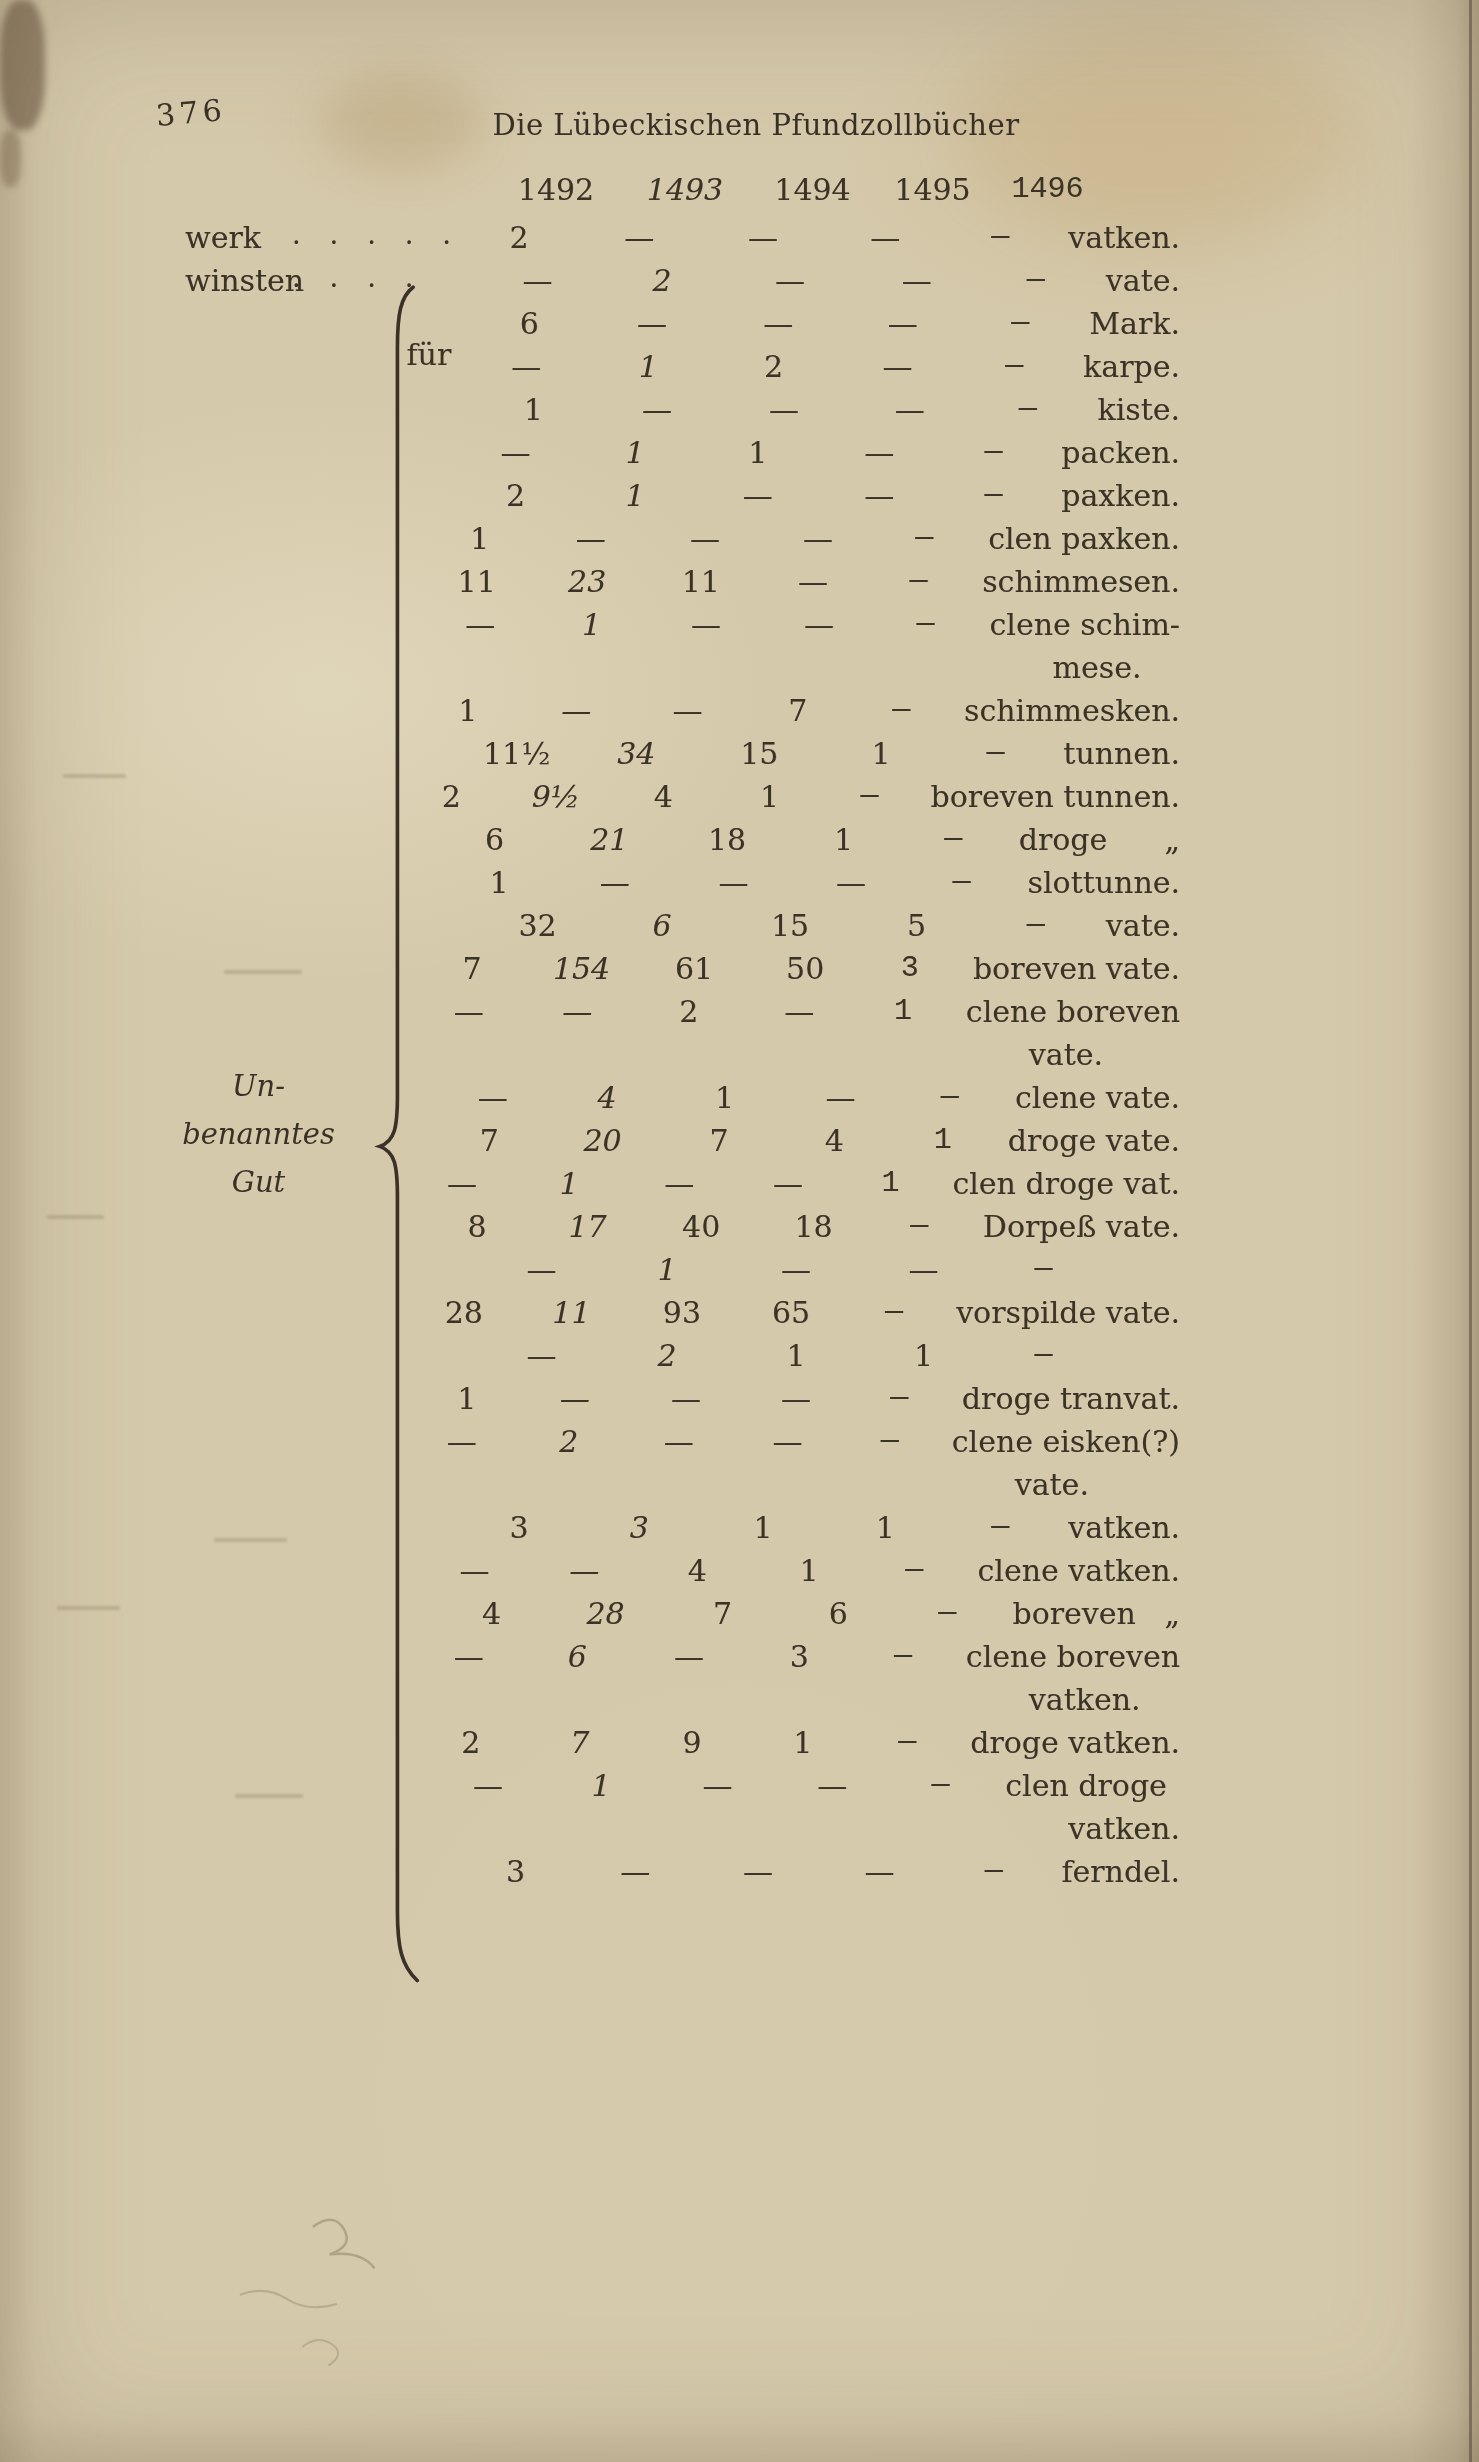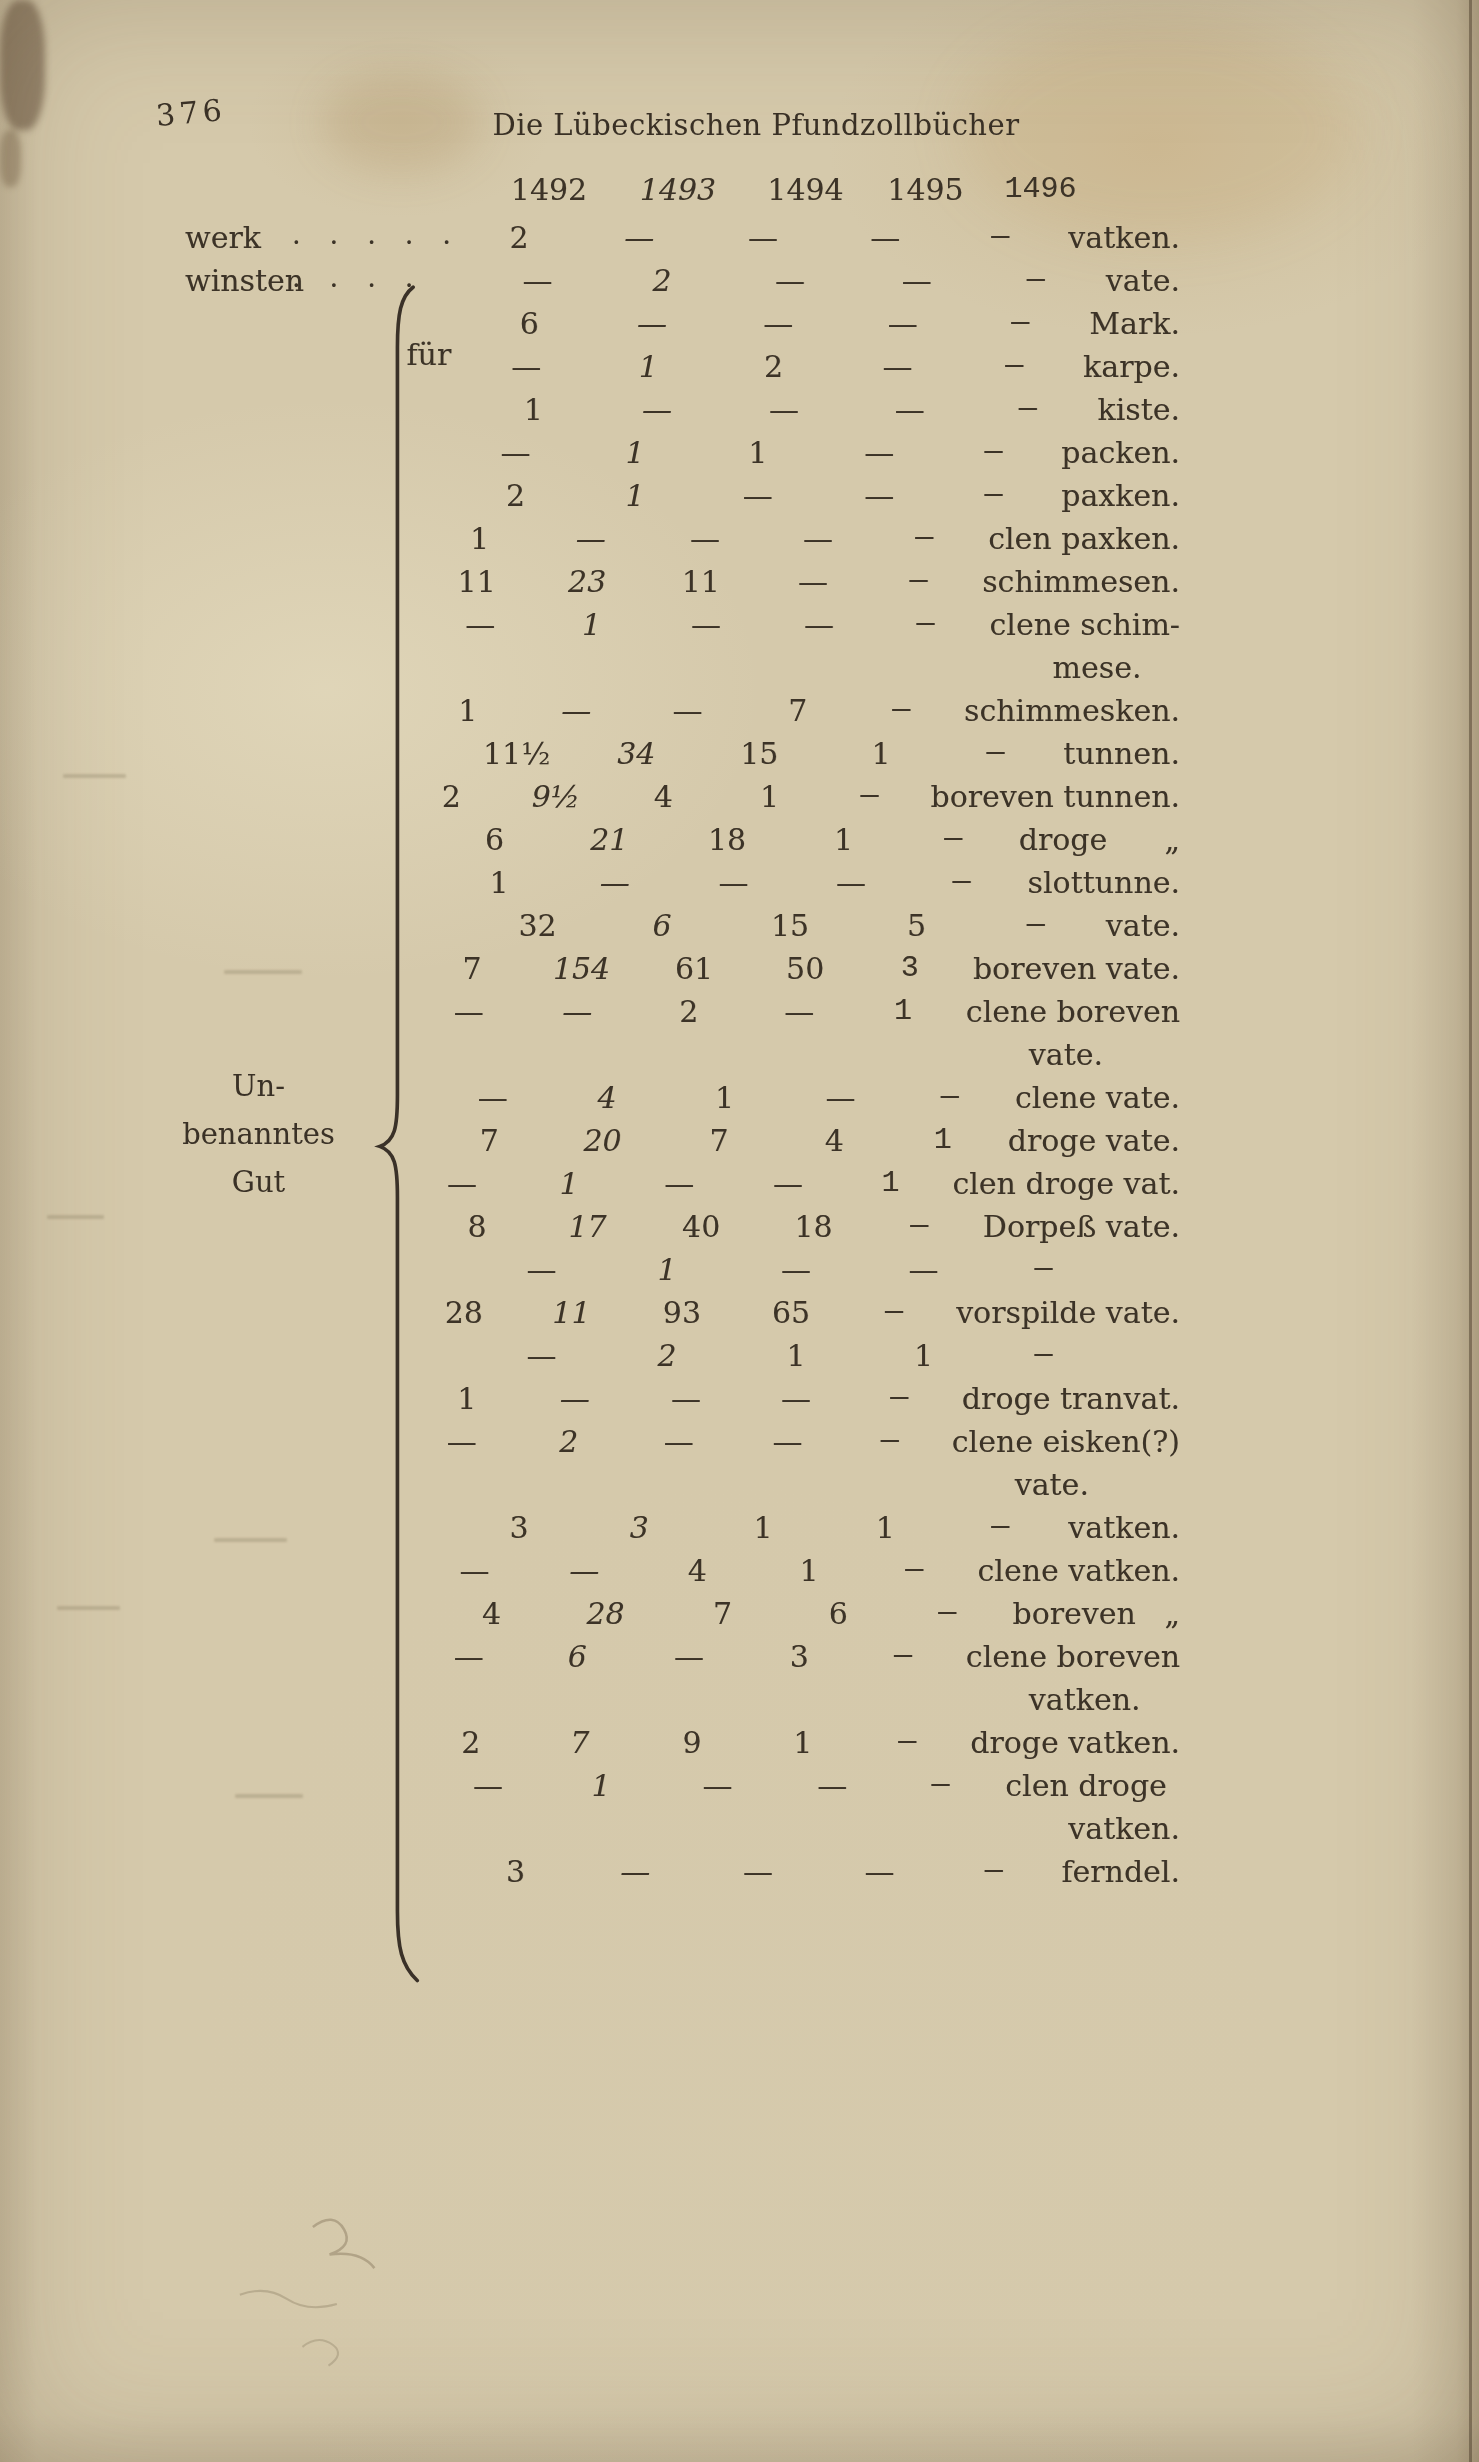--- a/index.html
+++ b/index.html
@@ -33,21 +33,21 @@
   .page-number{
     position:absolute;left:156px;top:95px;font-size:30px;letter-spacing:4.2px;
     transform:rotate(-5deg);color:#3a3126;
   }
   .page-title{
     position:absolute;left:459px;top:88px;width:594px;text-align:center;
     font-size:29px;letter-spacing:0.5px;color:#393025;margin-top:20px;
   }
 
   .years-row,.row{display:flex;align-items:flex-start;}
-  .years-row{position:absolute;left:5px;top:168px;width:1280px;line-height:43px;font-size:30px;}
+  .years-row{position:absolute;left:12px;top:168px;width:1280px;line-height:43px;font-size:30px;}
   .rows{position:absolute;left:0;top:216px;width:1180px;font-size:30px;line-height:43px;}
   .cell-left{width:480px;position:relative;}
   .cell-num{text-align:center;}
   .cell-num:nth-of-type(2){width:123px;}
   .cell-num:nth-of-type(3){width:128px;font-style:italic;}
   .cell-num:nth-of-type(4){width:130px;}
   .cell-num:nth-of-type(5){width:125px;}
   .cell-num:nth-of-type(6){width:115px;font-family:Liberation Mono, monospace;}
   .years-row .cell-num:nth-of-type(1){width:123px;}
   .years-row .cell-num:nth-of-type(2){width:128px;}
@@ -58,21 +58,21 @@
   .cell-label .l1{white-space:pre;}
   .cell-label .l2{padding-left:63px;white-space:pre;}
   .ln{position:absolute;left:185px;top:0;}
   .dots{position:absolute;left:292px;top:-3.1px;letter-spacing:29px;font-size:27px;}
   .fur{position:absolute;right:18px;top:0;margin-top:31px;}
   .row span,.row div{text-shadow:0.3px 0.4px 0.3px rgba(40,32,22,.25);}
   .years-row span{text-shadow:0.3px 0.4px 0.3px rgba(40,32,22,.25);}
 
   .group-label{
     position:absolute;left:136px;top:1062px;width:245px;text-align:center;
-    font-size:29px;line-height:48px;color:#3a3126;
+    font-size:29px;line-height:48px;color:#3a3126;font-style:italic;
   }
   .brace-svg{position:absolute;left:365px;top:282px;}
   .scribbles{position:absolute;left:146px;top:2180px;}
 </style>
 </head>
 <body>
 
 <div class="paper"></div>
 <div class="stain stain-title"></div>
 <div class="stain stain-topright"></div>

